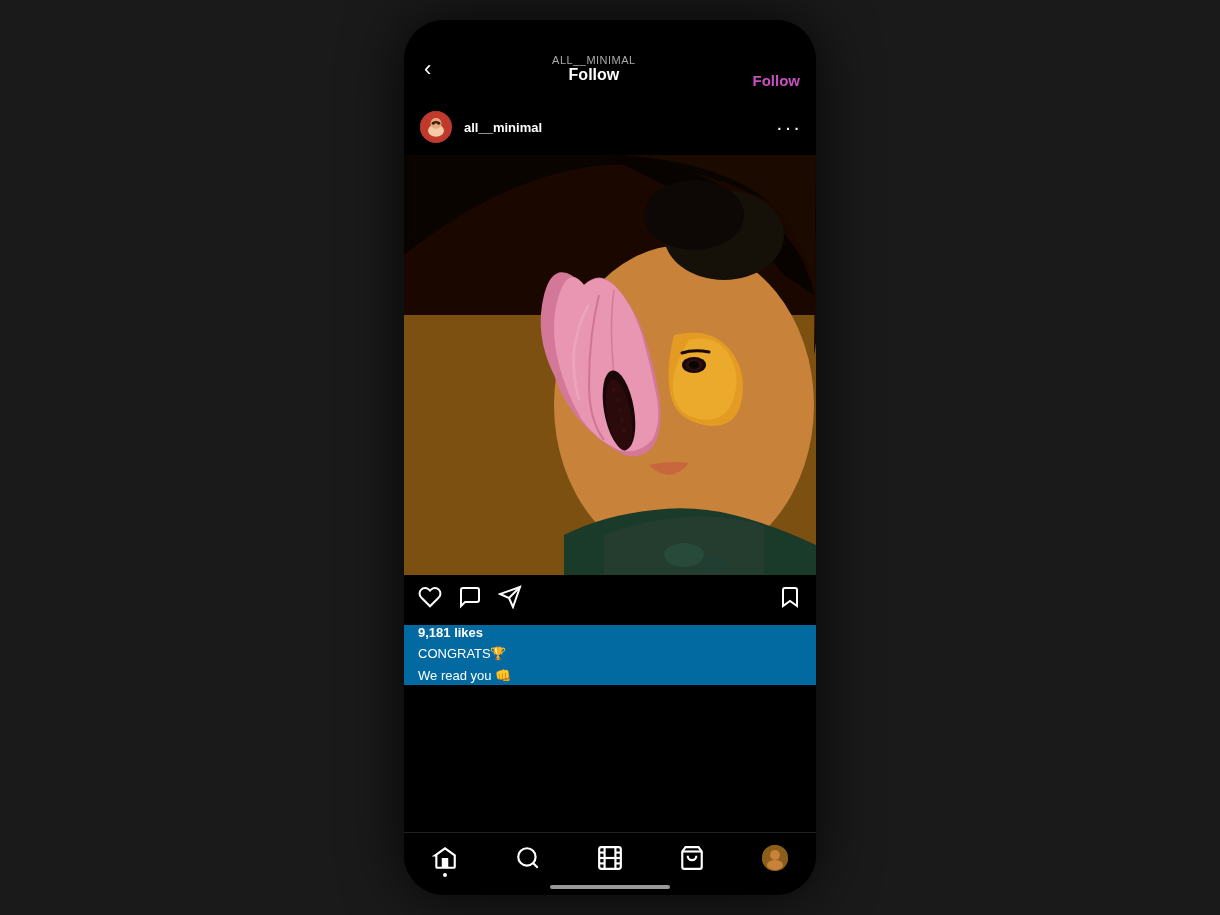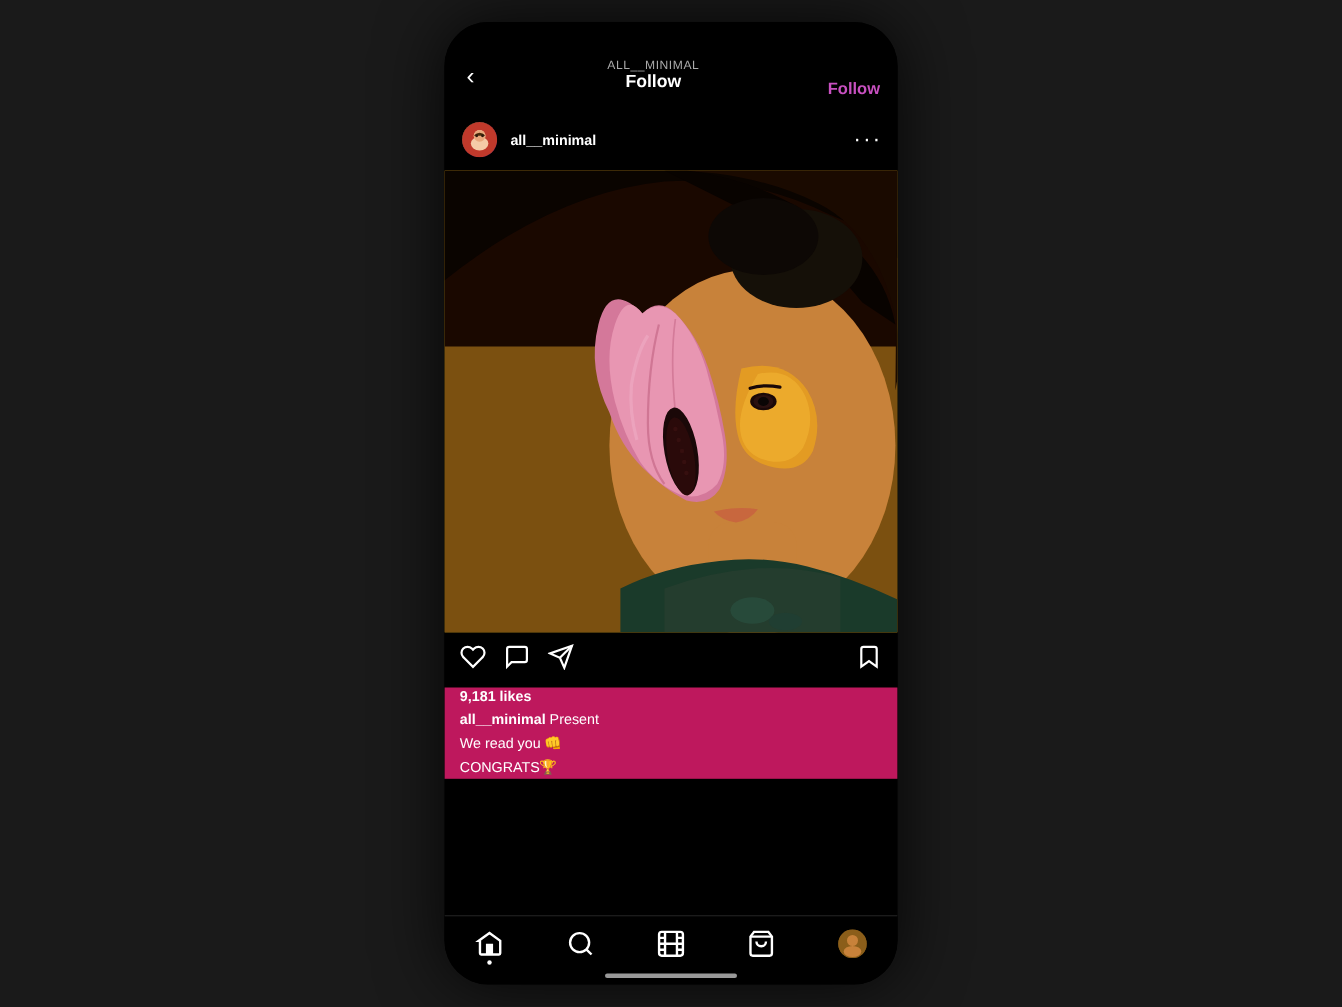--- a/index.html
+++ b/index.html
@@ -141,21 +141,21 @@
       font-size: 22px;
       cursor: pointer;
     }
     .bookmark-icon {
       color: #fff;
       font-size: 22px;
       cursor: pointer;
     }
     .post-content {
       padding: 0 14px;
-      background: #be185d;
+      background: #0369a1;
     }
     .likes-count {
       color: #fff;
       font-size: 13px;
       font-weight: 700;
       margin-bottom: 5px;
     }
     .caption-line {
       color: #fff;
       font-size: 13px;
@@ -336,25 +336,22 @@
     </div>
     <span class="bookmark-icon">
       <svg width="24" height="24" viewBox="0 0 24 24" fill="none" stroke="white" stroke-width="2">
         <path d="M19 21l-7-5-7 5V5a2 2 0 0 1 2-2h10a2 2 0 0 1 2 2z"></path>
       </svg>
     </span>
   </div>
 
   <div class="post-content">
     <div class="likes-count">9,181 likes</div>
-    <div class="caption-line">
-      <span class="caption-username">all__minimal</span><span class="caption-text"> Present</span>
-    </div>
+    <div class="caption-line">CONGRATS🏆</div>
     <div class="caption-line">We read you 👊</div>
-    <div class="caption-line">CONGRATS🏆</div>
   </div>
 
   <div class="bottom-nav">
     <div class="bottom-nav-items">
       <div class="bottom-nav-item">
         <svg width="26" height="26" viewBox="0 0 24 24" fill="white" stroke="white" stroke-width="0">
           <path d="M3 9.5L12 3l9 6.5V20a1 1 0 0 1-1 1H5a1 1 0 0 1-1-1V9.5z" stroke="white" stroke-width="2" fill="none"></path>
           <path d="M9 21V12h6v9"></path>
         </svg>
         <div class="nav-dot"></div>

